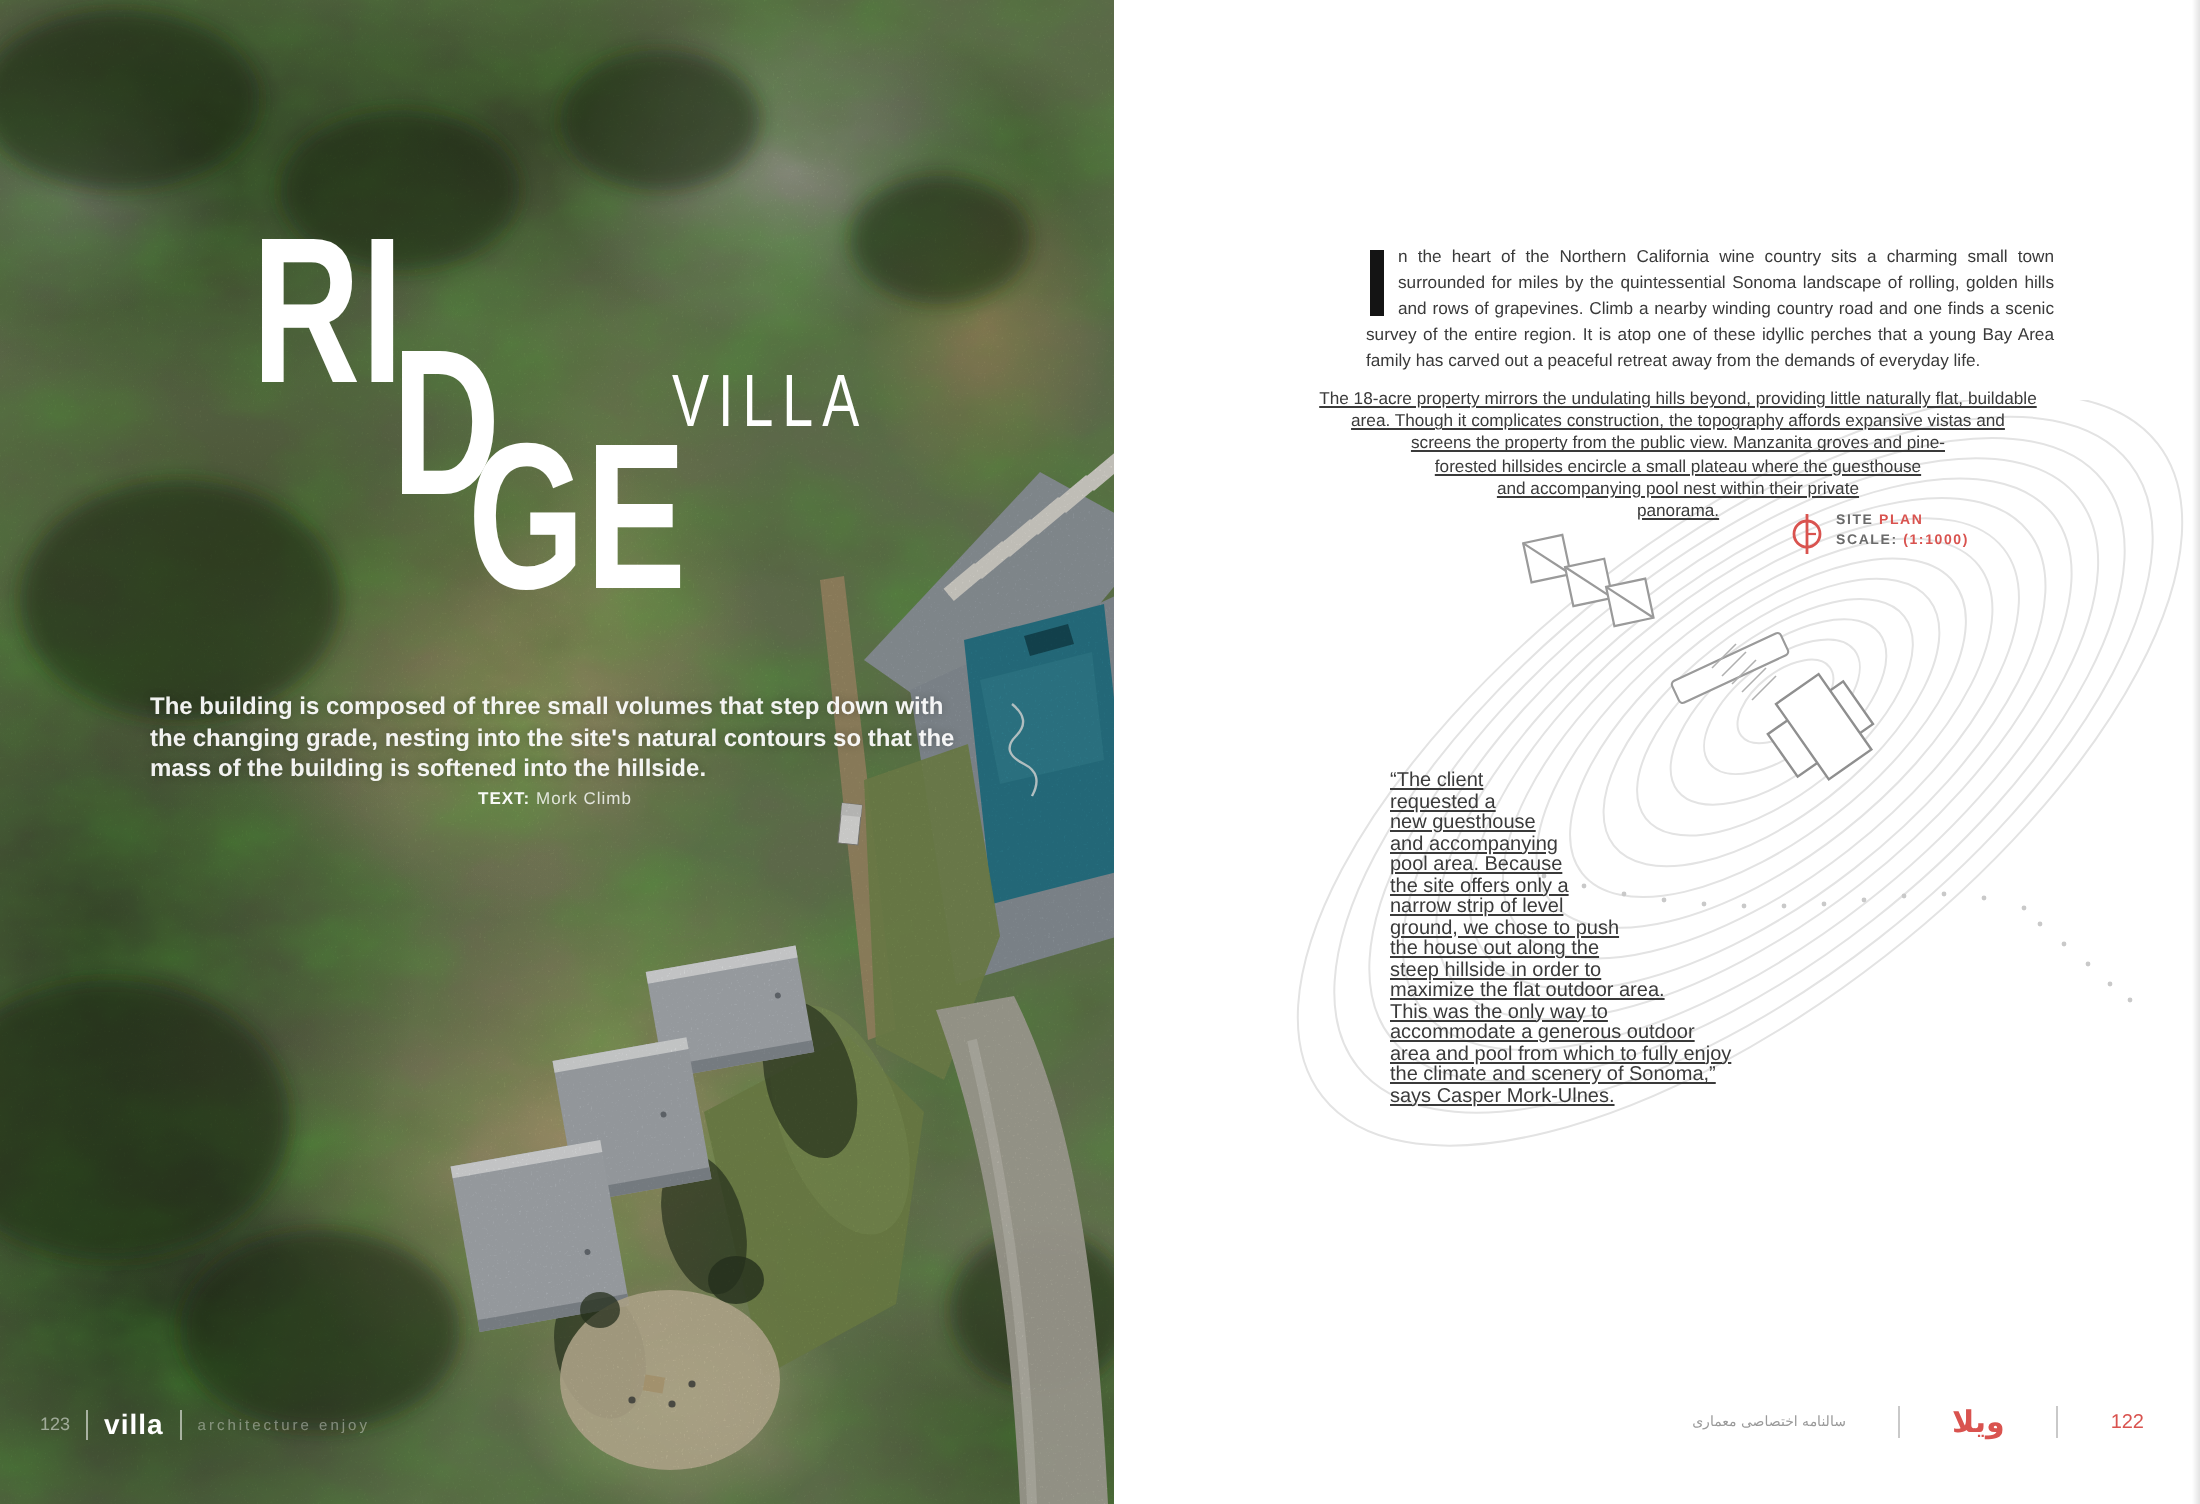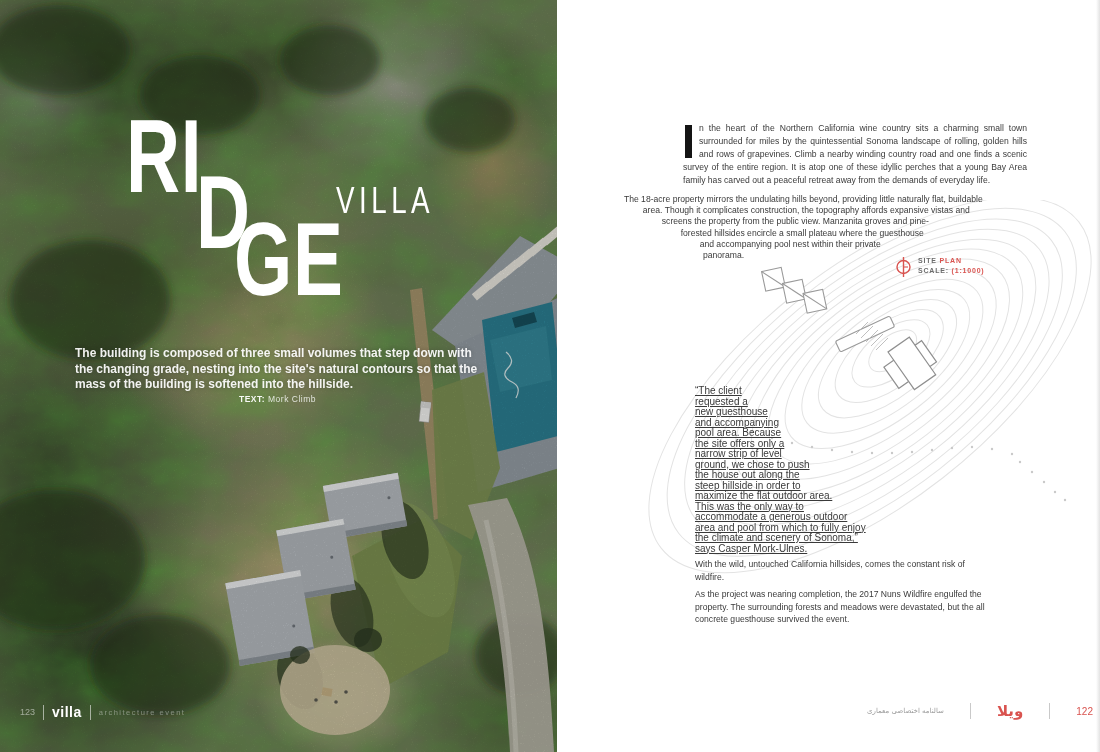--- a/index.html
+++ b/index.html
@@ -52,30 +52,30 @@
       background:linear-gradient(to left,#e3e3e3,rgba(255,255,255,0));}
   
   .page-right{position:absolute;left:557px;top:0;width:543px;height:752px;background:#fff;}
   .siteplan{position:absolute;left:43px;top:200px;} 
   .plan-key{position:absolute;left:338px;top:256px;display:flex;gap:6px;align-items:flex-start;}
   .plan-key .labels{font-size:7px;letter-spacing:.8px;line-height:10px;font-weight:700;color:#6b6b6b;}
   .plan-key .red{color:var(--accent,#d9534f);}
   .p1{position:absolute;left:126px;top:122px;width:344px;margin:0;font-size:8.6px;line-height:13.1px;
       color:#3a3a3a;text-align:justify;}
   .dropcap{float:left;width:7px;height:33px;background:#141414;color:transparent;margin:3px 7px 1px 2px;overflow:hidden;}
-  .p2{position:absolute;left:48px;top:194px;width:404px;margin:0;font-size:8.6px;line-height:11.2px;
-      color:#3a3a3a;}
+  .p2{position:absolute;left:80px;top:194px;width:404px;margin:0;font-size:8.6px;line-height:11.2px;
+      color:#3a3a3a;text-align:center;text-decoration:underline;}
   .fl{float:left;width:98px;height:58px;shape-outside:polygon(0 0,100% 100%,0 100%);}
   .fr{float:right;width:98px;height:58px;shape-outside:polygon(100% 0,100% 100%,0 100%);}
   .quote{position:absolute;left:138px;top:386px;width:222px;margin:0;font-size:10px;line-height:10.5px;
       color:#3a3a3a;text-align:left;text-decoration:underline;}
   .wr{float:right;width:162px;height:198px;shape-outside:polygon(0 0,100% 0,100% 100%);}
   .p3{position:absolute;left:138px;top:558px;width:300px;margin:0;font-size:8.6px;line-height:12.5px;color:#3a3a3a;}
   .p4{position:absolute;left:138px;top:588px;width:302px;margin:0;font-size:8.6px;line-height:12.5px;color:#3a3a3a;}
-  .footer-right{position:absolute;right:7px;top:702px;display:flex;align-items:center;gap:26px;}
+  .footer-right{position:absolute;right:28px;top:702px;display:flex;align-items:center;gap:26px;}
   .footer-right .fa-annual{font-size:7px;color:#9a9a9a;font-family:"DejaVu Sans",sans-serif;}
   .footer-right .vdiv{width:1px;height:16px;background:#c9c9c9;}
   .footer-right .logo{font-size:15px;font-weight:700;color:var(--accent,#d9534f);
       font-family:"DejaVu Sans",sans-serif;}
   .footer-right .pnum{font-size:10px;color:var(--accent,#d9534f);}
 </style>
 </head>
 <body>
 
 <div class="spread">
@@ -185,21 +185,21 @@
     <div class="subtitle">VILLA</div>
 
     <p class="standfirst">The building is composed of three small volumes that step down with the changing grade, nesting into the site's natural contours so that the mass of the building is softened into the hillside.</p>
     <p class="byline"><b>TEXT:</b>&nbsp;<span>Mork Climb</span></p>
 
     <div class="footer-left">
       <span class="pnum">123</span>
       <span class="vdiv"></span>
       <span class="mag">villa</span>
       <span class="vdiv"></span>
-      <span class="tag">architecture event</span>
+      <span class="tag">architecture enjoy</span>
     </div>
   </section>
 
   <div class="spine"></div>
 
   <section class="page-right">
 
     <svg class="siteplan" width="500" height="380" viewBox="0 0 500 380">
       <g transform="rotate(-38 270 185)" stroke="#e3e3e3" stroke-width="1" fill="none">
         <ellipse cx="270" cy="185" rx="265" ry="118"></ellipse>
@@ -285,22 +285,20 @@
       <span class="fl"></span>
       <span class="fr"></span>
       <span>The 18-acre property mirrors the undulating hills beyond, providing little naturally flat, buildable area. Though it complicates construction, the topography affords expansive vistas and screens the property from the public view. Manzanita groves and pine-forested hillsides encircle a small plateau where the guesthouse and accompanying pool nest within their private panorama.</span>
     </p>
 
     <div class="quote">
       <span class="wr"></span>
       <span>“The client requested a new guesthouse and accompanying pool area. Because the site offers only a narrow strip of level ground, we chose to push the house out along the steep hillside in order to maximize the flat outdoor area. This was the only way to accommodate a generous outdoor area and pool from which to fully enjoy the climate and scenery of Sonoma,” says Casper Mork-Ulnes.</span>
     </div>
 
-    <p class="p3">With the wild, untouched California hillsides, comes the constant risk of wildfire.</p>
-    <p class="p4">As the project was nearing completion, the 2017 Nuns Wildfire engulfed the property. The surrounding forests and meadows were devastated, but the all concrete guesthouse survived the event.</p>
 
     <div class="footer-right">
       <span class="fa-annual">سالنامه اختصاصی معماری</span>
       <span class="vdiv"></span>
       <span class="logo">ویلا</span>
       <span class="vdiv"></span>
       <span class="pnum">122</span>
     </div>
   </section>
 

